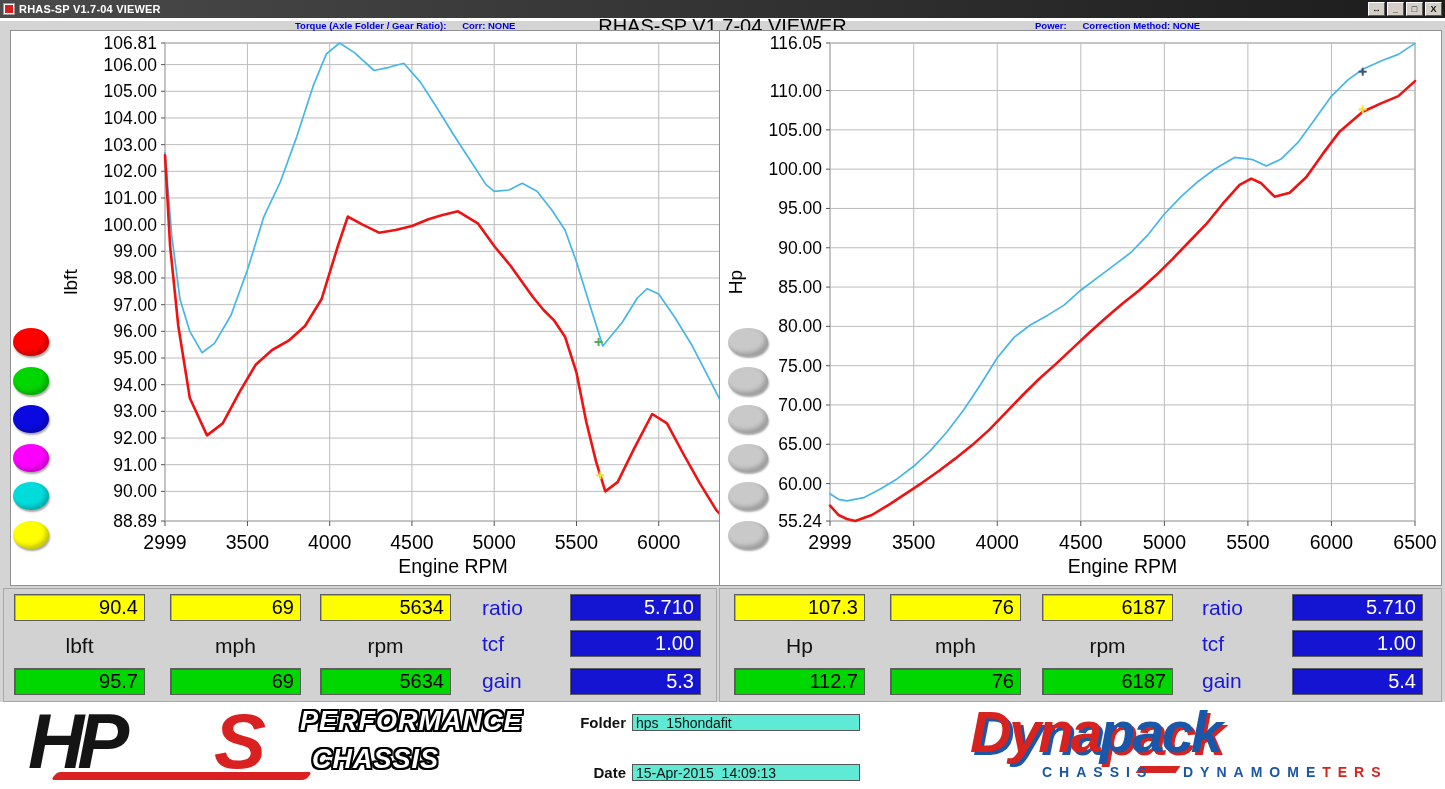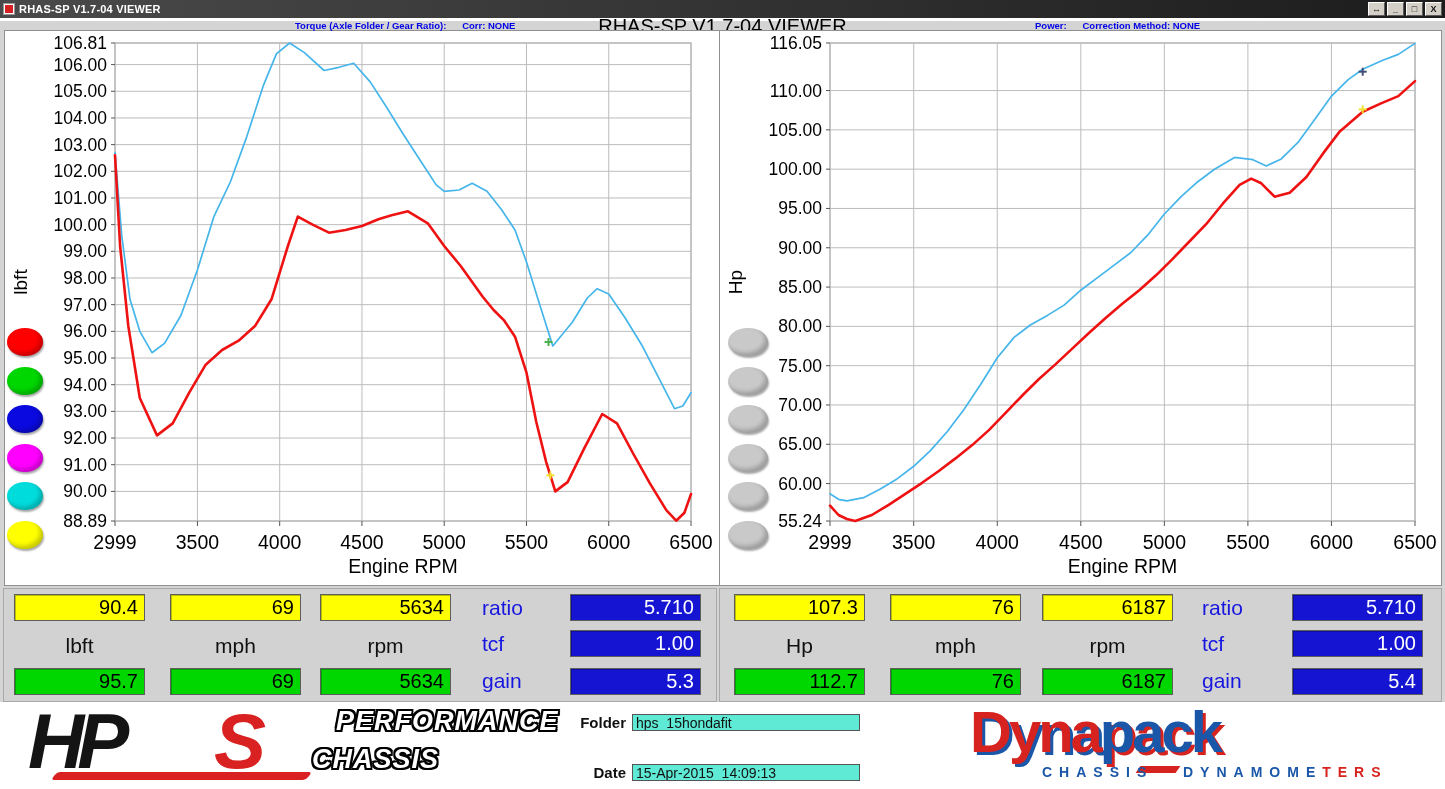--- a/index.html
+++ b/index.html
@@ -20,21 +20,21 @@
   
   .header-strip { position:absolute; left:0; top:18px; width:1445px; height:12px; background:#fff; }
   .header-band { position:absolute; left:0; top:21px; width:1445px; height:9px; background:#d4d4d4; }
   .big-title { position:absolute; left:0; top:15px; width:1445px; height:15px; overflow:hidden;
     text-align:center; font-size:20px; color:#000; z-index:2; }
   .band-text { position:absolute; top:20px; font-size:9.5px; font-weight:bold; color:#0000e6; z-index:3; white-space:pre; }
   .band-text.left { left:295px; } .band-text.right { left:1035px; }
 
   
   .chart-panel { position:absolute; top:30px; height:556px; background:#fff; border:1px solid #909090; }
-  .chart-panel.p0 { left:4px; width:758px; }
+  .chart-panel.p0 { left:10px; width:758px;padding-left:44px; }
   .chart-panel.p1 { left:719px; width:723px; }
   .run-btn { position:absolute; border-radius:50%; box-shadow:inset -3px -3px 4px rgba(0,0,0,.22), 1px 2px 2px rgba(0,0,0,.35); }
 
   
   .data-panel { position:absolute; top:588px; height:114px; background:#d2d2d2; border:1px solid #a8a8a8; }
   .data-panel.p0 { left:3px; width:714px; }
   .data-panel.p1 { left:719px; width:723px; }
   .vbox { position:absolute; width:131px; height:27px; border:1px solid #5e5e5e;
     box-shadow:inset 1px 1px 0 rgba(0,0,0,.25); font-size:20px; line-height:25px;
     text-align:right; padding-right:6px; color:#000; }
@@ -50,33 +50,33 @@
   
   .hps { position:absolute; left:14px; top:0px; width:500px; height:87px; }
   .hps-hp { position:absolute; left:14px; top:-6px; font-size:78px; font-weight:bold; font-style:italic;
     letter-spacing:-7px; color:#141414; }
   .hps-s { position:absolute; left:200px; top:-6px; font-size:78px; font-weight:bold; font-style:italic; color:#d92121; }
   .hps-swoosh { position:absolute; left:40px; top:70px; width:255px; height:8px; background:#d92121;
     transform:skewX(-38deg); border-radius:3px; }
   .hps-tag { position:absolute; font-style:italic; font-weight:bold; color:#fff; letter-spacing:1px;
     text-shadow:-2px -2px 0 #000, 2px -2px 0 #000, -2px 2px 0 #000, 2px 2px 0 #000,
                  0 -2px 0 #000, 0 2px 0 #000, -2px 0 0 #000, 2px 0 0 #000; }
-  .hps-tag.l1 { left:286px; top:4px; font-size:27px;margin-left:36px; }
+  .hps-tag.l1 { left:286px; top:4px; font-size:27px; }
   .hps-tag.l2 { left:298px; top:42px; font-size:27px; }
 
   
   .form { position:absolute; left:560px; top:0; width:320px; height:70px; }
   .form-row { position:absolute; display:flex; align-items:center; }
   .form-label { width:72px; text-align:right; font-size:15px; font-weight:bold; color:#111; padding-right:6px; }
   .form-input { width:228px; height:17px; border:1px solid #555; background:#5eead4; font-size:14px;
     font-family:"Liberation Sans",sans-serif; padding:0 3px; color:#111; }
 
   
   .dynapack { position:absolute; left:890px; top:0; width:550px; height:87px; }
-  .dyna-main { position:absolute; left:80px; top:-4px; font-size:58px; font-weight:bold; 
+  .dyna-main { position:absolute; left:80px; top:-4px; font-size:58px; font-weight:bold; font-style:italic;
     letter-spacing:-3px; white-space:nowrap; }
   .dyna-red  { color:#d6231f; text-shadow:3px 3px 0 #1a57a8; }
   .dyna-blue { color:#1a57a8; text-shadow:3px 3px 0 #d6231f; }
   .dyna-sub { position:absolute; top:62px; font-size:14px; font-weight:bold; letter-spacing:7px; color:#1a57a8; white-space:nowrap; }
   .dyna-sub .red-part { color:#d6231f; }
   .dyna-sub.s1 { left:152px; } .dyna-sub.s2 { left:293px; }
   .dyna-swoosh { position:absolute; left:248px; top:64px; width:40px; height:7px; background:#d6231f; transform:skewX(-35deg); }
 
   svg text { font-family:"Liberation Sans",sans-serif; }
 </style>

